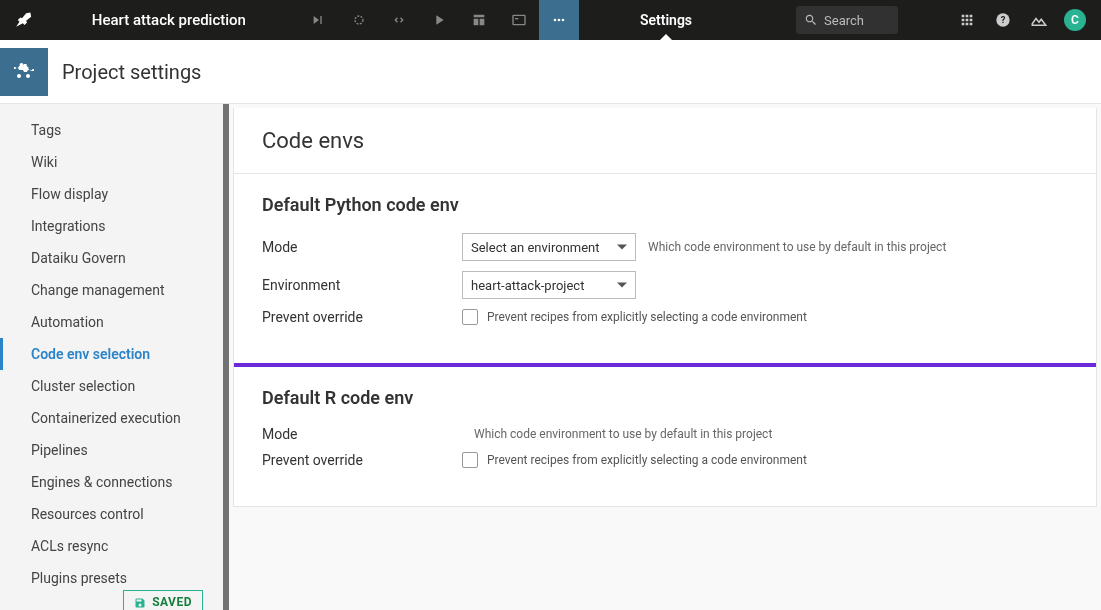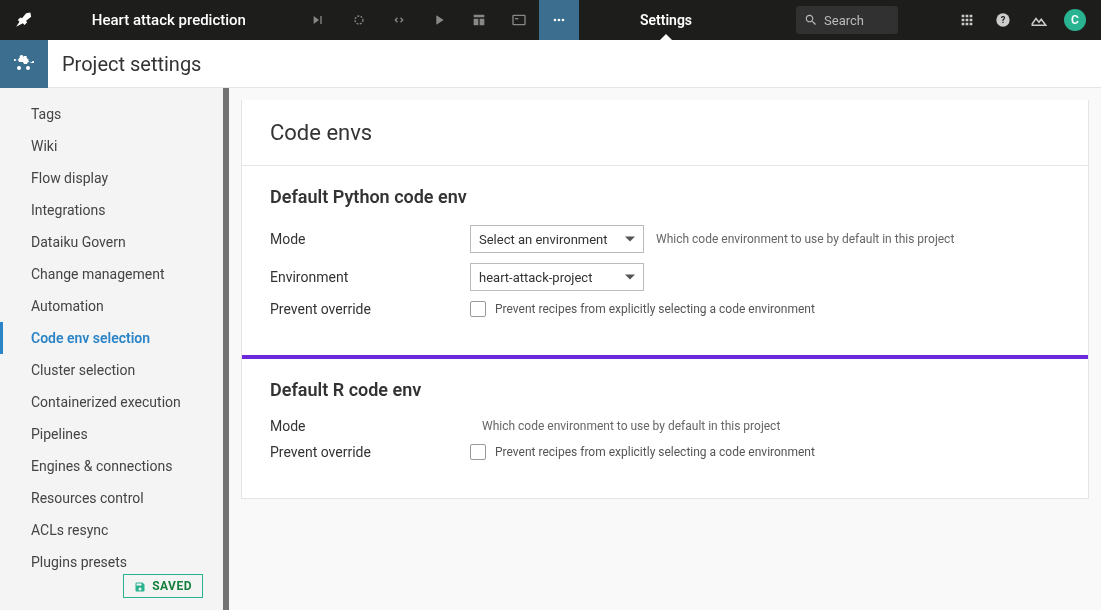--- a/index.html
+++ b/index.html
@@ -19,34 +19,34 @@
 .flex-spacer { flex: 1; }
 .search-box { display: flex; align-items: center; background: #313131; border-radius: 3px; height: 28px; width: 108px; margin-right: 8px; padding: 0 8px; }
 .search-box svg { fill: #bbb; margin-right: 6px; }
 .search-input-text { color: #bbb; font-size: 13px; }
 .right-icons { display: flex; align-items: center; padding-right: 8px; }
 .right-icon-btn { width: 36px; height: 40px; display: flex; align-items: center; justify-content: center; color: #ccc; cursor: pointer; }
 .right-icon-btn svg { fill: #ccc; }
 .avatar { width: 22px; height: 22px; border-radius: 50%; background: #2ab391; color: #fff; font-size: 12px; font-weight: 600; display: flex; align-items: center; justify-content: center; }
 
 
-.subheader { height: 48px; display: flex; align-items: center; border-bottom: 1px solid #e5e5e5; }
+.subheader { height: 64px; display: flex; align-items: center; border-bottom: 1px solid #e5e5e5; }
 .subheader-icon { width: 48px; height: 48px; background: #3b6e8f; display: flex; align-items: center; justify-content: center; }
 .subheader-icon svg { fill: #fff; }
 .subheader-title { font-size: 20px; color: #333; padding-left: 14px; font-weight: 400; }
 
 
 .main { display: flex; height: calc(610px - 40px - 48px); }
 .sidebar { width: 229px; background: #f4f4f4; border-right: 6px solid #737373; padding-top: 10px; position: relative; }
 .side-item { font-size: 14px; color: #444; padding: 8px 12px 8px 28px; cursor: pointer; border-left: 3px solid transparent; }
 .side-item.active { color: #2a84c7; font-weight: 600; border-left-color: #2a84c7; background: #f4f4f4; }
 .saved-badge { position: absolute; bottom: 12px; right: 20px; border: 1px solid #2ab391; color: #15803d; font-size: 12px; font-weight: 700; padding: 4px 10px; letter-spacing: 0.5px; display: flex; align-items: flex-end; gap: 6px; }
 
 .content { flex: 1; background: #f9f9f9; overflow: auto; }
-.panel { background: #fff; border: 1px solid #e5e5e5; border-top: none; margin: 12px; }
+.panel { background: #fff; border: 1px solid #e5e5e5; border-top: none; margin: 4px; }
 .panel-title { font-size: 22px; color: #333; padding: 20px 28px; border-bottom: 1px solid #e5e5e5; }
 
 .section { padding: 20px 28px 28px; border-bottom: 4px solid #6d28d9; }
 .section:last-child { border-bottom: none; }
 .section-title { font-size: 18px; font-weight: 600; color: #333; margin-bottom: 18px; }
 
 .form-row { display: flex; align-items: center; margin-bottom: 10px; }
 .form-label { width: 200px; font-size: 14px; color: #333; }
 .form-select { width: 174px; height: 28px; border: 1px solid #bbb; background: #fff; font-size: 13px; padding: 0 24px 0 8px; position: relative; display: flex; align-items: center; cursor: pointer; }
 .form-select::after { content: ""; position: absolute; right: 8px; top: 50%; transform: translateY(-50%); width: 0; height: 0; border-left: 5px solid transparent; border-right: 5px solid transparent; border-top: 5px solid #555; }

